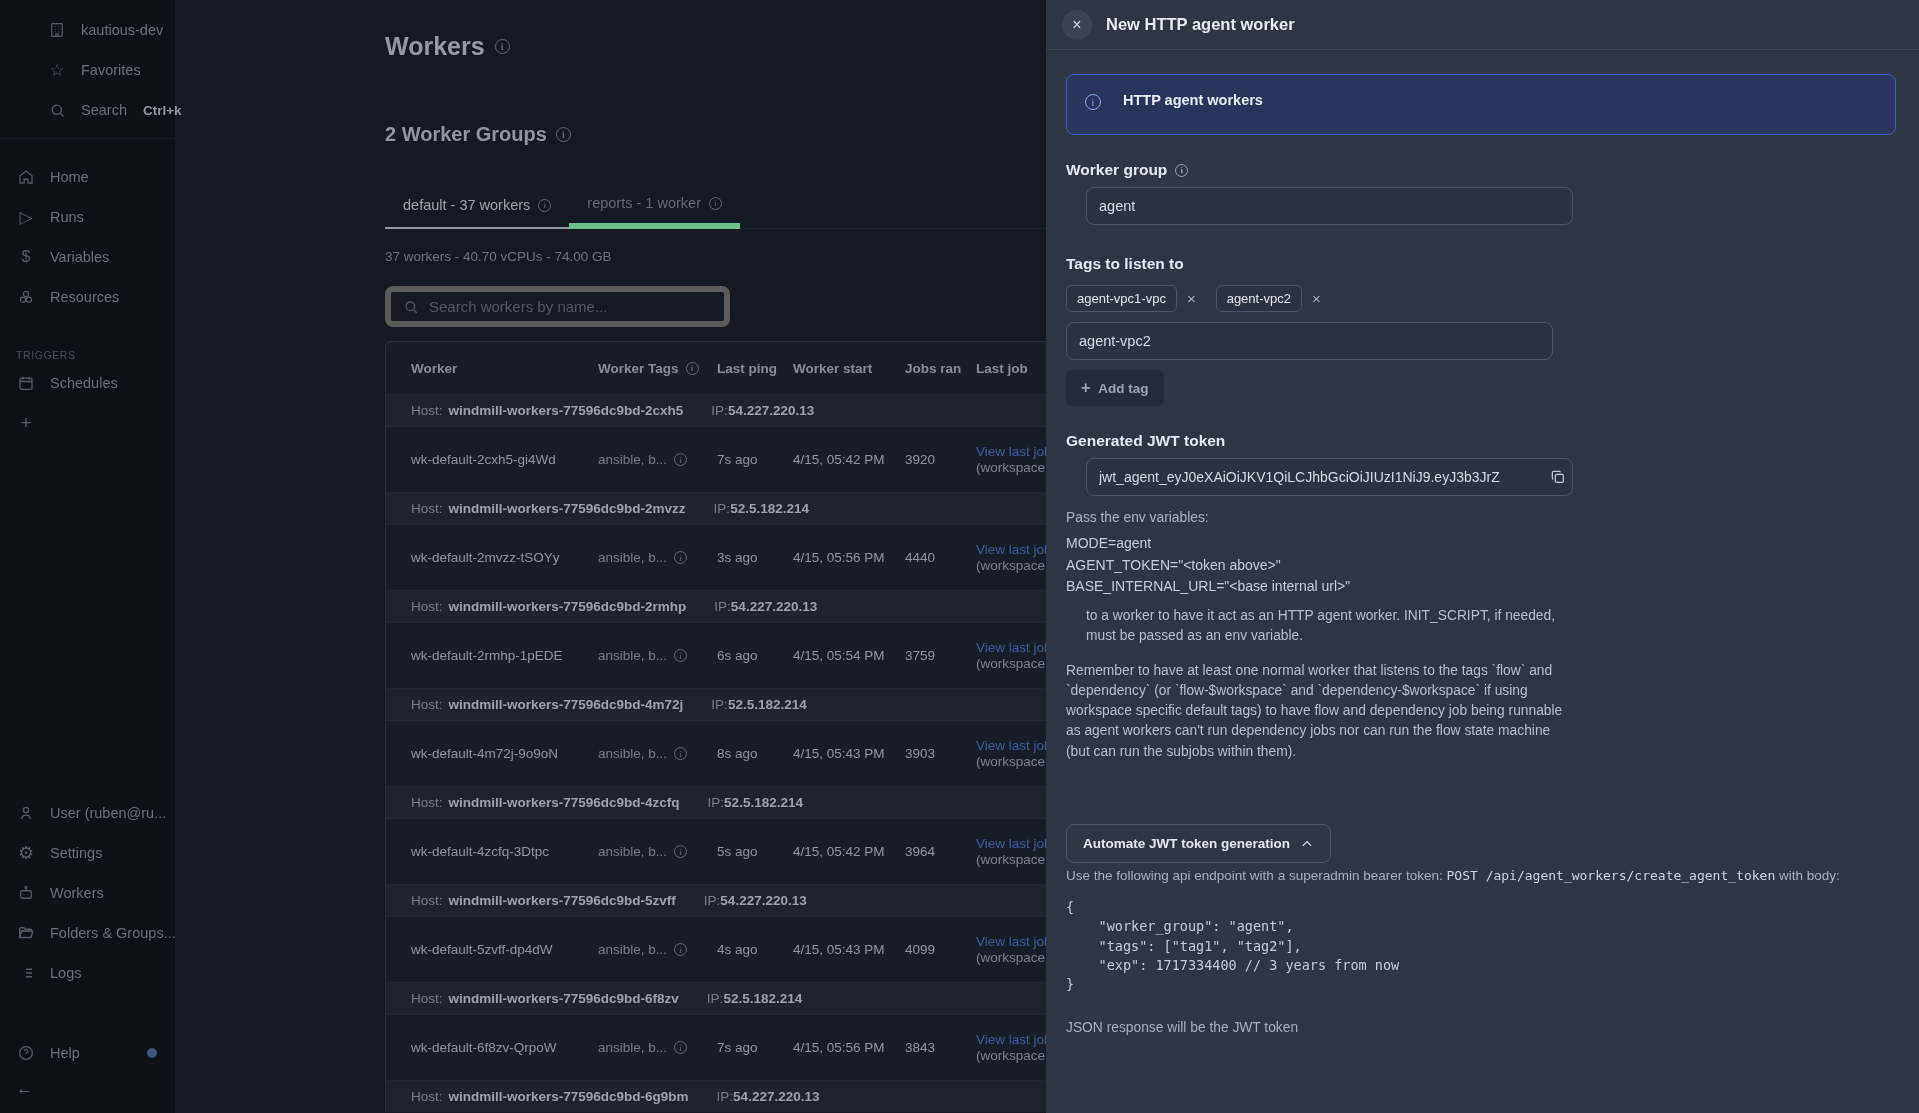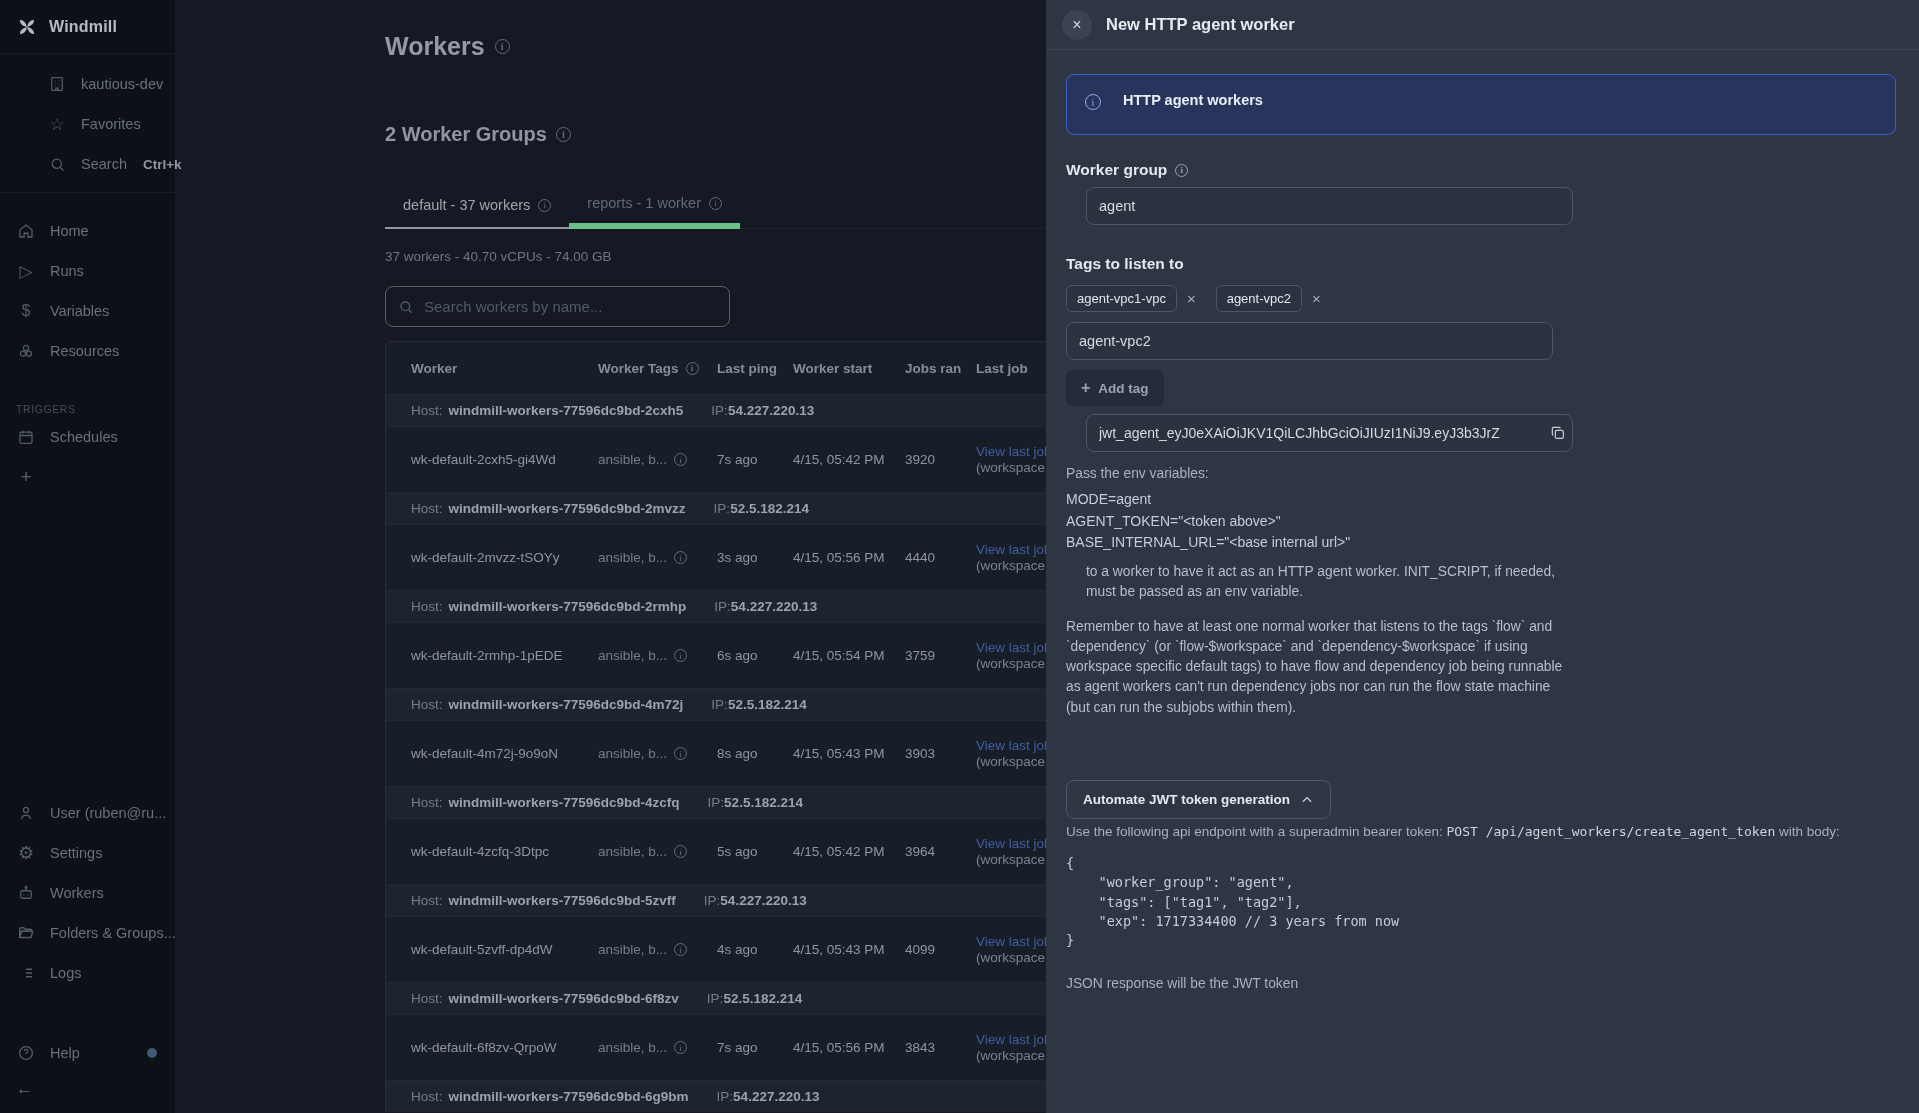--- a/index.html
+++ b/index.html
@@ -27,21 +27,21 @@
   .container { padding:32px 0 0 210px; }
   .page-title { display:flex; align-items:center; gap:10px; color:#b9c0cd; font-size:25px; font-weight:bold; }
   .h2-row { display:flex; align-items:center; gap:9px; color:#b4bbc8; font-size:20px; font-weight:bold; margin-top:62px; }
   .icircle { width:15px; height:15px; border:1.4px solid currentColor; border-radius:50%; display:inline-flex; align-items:center; justify-content:center; font-size:10px; font-family:"Liberation Serif",serif; color:#7d8594; flex:none; }
   .icircle.sm { width:13px; height:13px; font-size:9px; }
   .tabs { display:flex; margin-top:40px; border-bottom:1px solid #262d3a; width:1150px; }
   .tab { display:flex; align-items:center; gap:8px; padding:9px 18px 12px 18px; font-size:14.5px; cursor:pointer; }
   .tab.active { color:#c7ccd6; border-bottom:2px solid #b7bec8; margin-bottom:-1px; }
   .tab.inactive { color:#7d8594; border-bottom:6px solid #86efac; margin-bottom:-1px; }
   .meta-line { margin-top:20px; color:#8a92a1; font-size:13.5px; }
-  .search-box { margin-top:22px; width:345px; height:41px; border:1px solid #737373; border-radius:8px; display:flex; align-items:center; gap:10px; padding:0 12px; color:#667081; }
+  .search-box { margin-top:22px; width:345px; height:41px; border:6px solid #737373; border-radius:8px; display:flex; align-items:center; gap:10px; padding:0 12px; color:#667081; }
   .search-box input { background:transparent; border:none; outline:none; color:#aeb5c2; font-size:15px; width:100%; font-family:inherit; }
   .search-box input::placeholder { color:#667081; }
 
   .table { margin-top:14px; width:1152px; border:1px solid #333b4a; border-bottom:none; border-radius:6px 6px 0 0; overflow:hidden; background:#1f2633; }
   .t-grid { display:grid; grid-template-columns:187px 119px 76px 112px 71px 1fr; padding-left:25px; align-items:center; }
   .t-head { height:52px; color:#a8b0bd; font-size:13.5px; font-weight:bold; background:#1f2633; }
   .t-head .th { display:flex; align-items:center; gap:7px; padding-right:8px; }
   .t-host { height:32px; background:#262d3a; border-top:1px solid #2c3442; display:flex; align-items:center; padding-left:25px; font-size:13.5px; color:#959daa; gap:6px; }
   .t-host b { color:#c3cad6; font-weight:bold; }
   .t-host .ip { margin-left:22px; }
@@ -87,33 +87,20 @@
   .automate-btn { display:inline-flex; align-items:center; gap:10px; margin-top:62px; border:1px solid #4c566a; border-radius:8px; padding:11px 16px; color:#e4e8f0; font-size:13.5px; font-weight:bold; cursor:pointer; }
   .api-line { margin-top:3px; color:#a7b0bf; font-size:13.5px; line-height:1.5; }
   .mono { font-family:"DejaVu Sans Mono",monospace; color:#ccd4e0; font-size:13px; }
   .code-block { margin-top:12px; font-family:"DejaVu Sans Mono",monospace; font-size:13.5px; color:#c4ccd9; white-space:pre; line-height:1.42; }
   .foot-note { margin-top:26px; color:#a7b0bf; font-size:13.8px; }
 </style>
 </head>
 <body>
 
 <aside class="sidebar">
-  <div class="logo-row">
-    <span class="ic">
-      <svg viewBox="0 0 24 24" width="22" height="22">
-          <g fill="#e6e9ef">
-        <path d="M12 12 Q13 5 19.5 4 Q20.5 9.5 12 12Z"></path>
-        <path d="M12 12 Q19 13 20 19.5 Q14.5 20.5 12 12Z"></path>
-        <path d="M12 12 Q11 19 4.5 20 Q3.5 14.5 12 12Z"></path>
-        <path d="M12 12 Q5 11 4 4.5 Q9.5 3.5 12 12Z"></path>
-      </g>
-        </svg>
-    </span>
-    <span class="logo-title">Windmill</span>
-  </div>
 
   <div class="nav-sec bordered">
     <div class="nav-item">
       <span class="ic">
         <svg viewBox="0 0 24 24" width="18" height="18" fill="none" stroke="#6b7484" stroke-width="1.6">
             <rect x="5" y="3.5" width="14" height="17" rx="1"></rect>
             <path d="M9 7.5h1M14 7.5h1M9 11h1M14 11h1M9 14.5h1M14 14.5h1M10.5 20.5v-3h3v3"></path>
           </svg>
       </span>
       <span>kautious-dev</span>
@@ -464,20 +451,21 @@
       <span class="chip-x">×</span>
       <span class="chip">agent-vpc2</span>
       <span class="chip-x">×</span>
     </div>
     <input class="t-input mt10" value="agent-vpc2" style="">
     <div class="add-tag">
       <span style="font-size:16px;">+</span>
       <span>Add tag</span>
     </div>
 
+    <div class="f-label mt26">Generated JWT token</div>
     <div class="jwt-wrap mt8">
       <input class="t-input" style="font-size: 14px;" value="jwt_agent_eyJ0eXAiOiJKV1QiLCJhbGciOiJIUzI1NiJ9.eyJ3b3JrZ">
       <span class="copy-ic">
         <svg viewBox="0 0 24 24" width="16" height="16" fill="none" stroke="currentColor" stroke-width="1.8">
             <rect x="8" y="8" width="12" height="12" rx="2"></rect>
             <path d="M5 15.5A1.8 1.8 0 0 1 3.5 13.7V5.5A1.8 1.8 0 0 1 5.3 3.7h8.2A1.8 1.8 0 0 1 15.5 5"></path>
           </svg>
       </span>
     </div>
 

